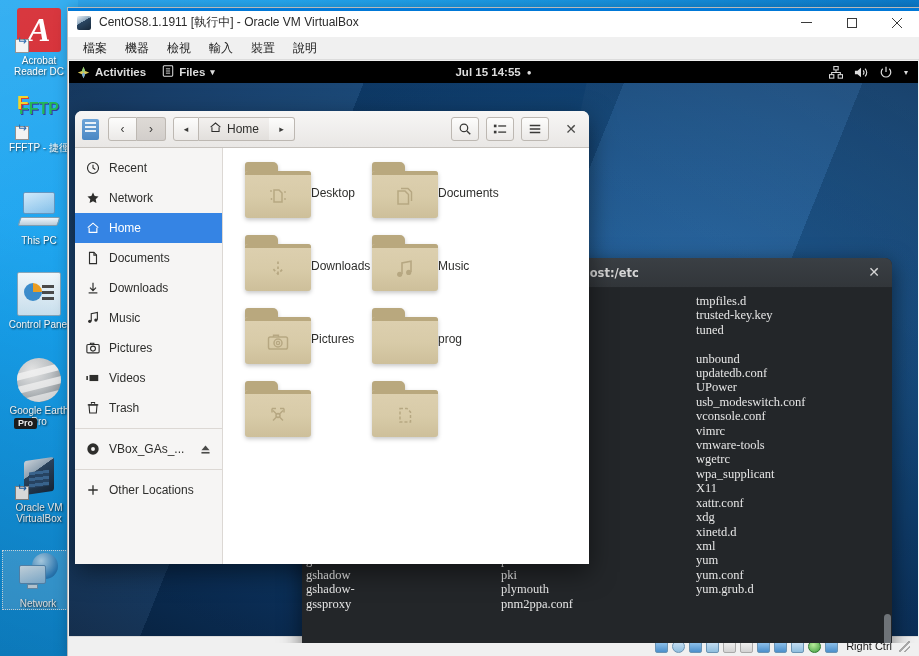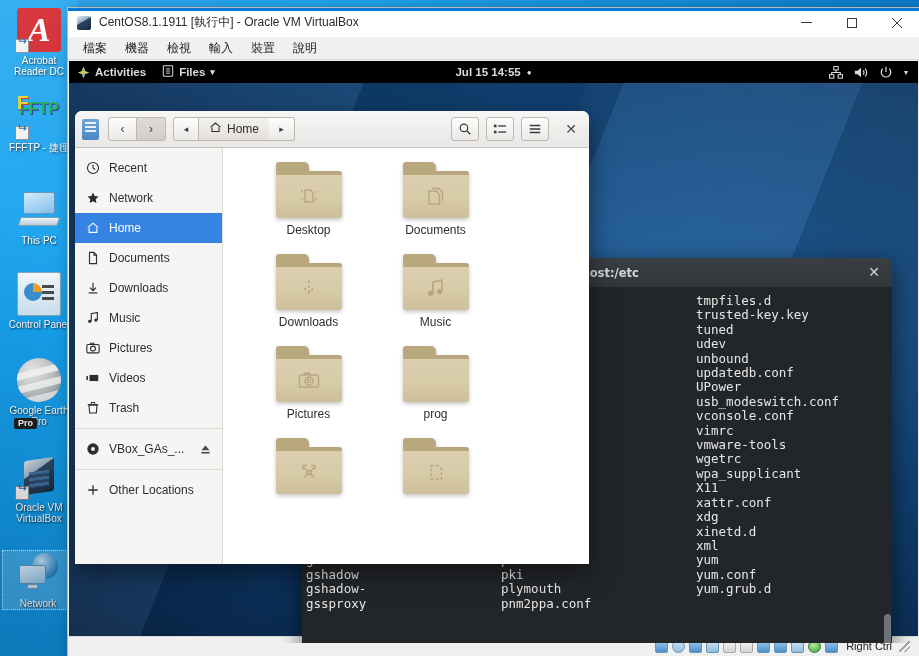--- a/index.html
+++ b/index.html
@@ -249,21 +249,21 @@
     width: 16px; height: 16px; line-height: 15px; text-align: center; z-index: 2;
   }
   #term-body {
     position: absolute; left: 0; top: 30px; right: 0; bottom: 0;
     background: #232629; color: #e6e6e6;
     font-family: "DejaVu Sans Mono", monospace;
     font-size: 12.5px; line-height: 14.4px;
     padding: 6px 0 0 4px;
     overflow: hidden;
   }
-  .term-row { display: flex; white-space: pre; }
+  .term-row { display: flex; white-space: pre; font-family: Liberation Serif, serif; }
   .term-col { width: 195px; flex: none; }
   .term-col.c2 { width: 195px; }
   #term-scrollbar {
     position: absolute; right: 1px; top: 36px; bottom: 2px; width: 7px;
   }
   #term-thumb {
     position: absolute; right: 0; bottom: 8px; width: 7px; height: 45px;
     background: #6e7378; border-radius: 4px;
   }
 
@@ -333,21 +333,21 @@
   .side-item .si-label { flex: 1; overflow: hidden; white-space: nowrap; text-overflow: ellipsis; }
   .side-sep { height: 1px; background: #dcd8d4; margin: 5px 0; }
 
   #files-grid {
     flex: 1; position: relative; background: #fff; overflow: hidden;
     padding: 14px 0 0 22px;
   }
   #files-grid-inner { display: flex; flex-wrap: wrap; }
   .fitem {
     width: 127px; margin-bottom: 17px;
-    display: flex; flex-direction: column; align-items: center;
+    display: flex; flex-direction: row; align-items: center;
   }
   .folder {
     width: 66px; height: 56px; position: relative;
     filter: drop-shadow(0 2px 2px rgba(0,0,0,.22));
   }
   .folder .tab {
     position: absolute; left: 0; top: 0; width: 33px; height: 13px;
     background: #b9a87e; border-radius: 3px 5px 0 0;
   }
   .folder .body {
@@ -538,21 +538,21 @@
     <div id="terminal">
       <div id="term-titlebar">
         <div id="term-title">ocalhost:/etc</div>
         <div id="term-close">✕</div>
       </div>
       <div id="term-body">
         <div id="term-rows">
             <div class="term-row"><span class="term-col">nf.rpmnew</span><span class="term-col c2"></span><span class="term-col">tmpfiles.d</span></div>
             <div class="term-row"><span class="term-col"></span><span class="term-col c2"></span><span class="term-col">trusted-key.key</span></div>
             <div class="term-row"><span class="term-col">f</span><span class="term-col c2"></span><span class="term-col">tuned</span></div>
-            <div class="term-row"><span class="term-col">f.d</span><span class="term-col c2"></span><span class="term-col">udev</span></div>
+            <div class="term-row"><span class="term-col">f.d</span><span class="term-col c2"></span></div>
             <div class="term-row"><span class="term-col"></span><span class="term-col c2"></span><span class="term-col">unbound</span></div>
             <div class="term-row"><span class="term-col"></span><span class="term-col c2"></span><span class="term-col">updatedb.conf</span></div>
             <div class="term-row"><span class="term-col"></span><span class="term-col c2"></span><span class="term-col">UPower</span></div>
             <div class="term-row"><span class="term-col"></span><span class="term-col c2"></span><span class="term-col">usb_modeswitch.conf</span></div>
             <div class="term-row"><span class="term-col"></span><span class="term-col c2"></span><span class="term-col">vconsole.conf</span></div>
             <div class="term-row"><span class="term-col"></span><span class="term-col c2"></span><span class="term-col">vimrc</span></div>
             <div class="term-row"><span class="term-col"></span><span class="term-col c2"></span></div>
             <div class="term-row"><span class="term-col"></span><span class="term-col c2"></span><span class="term-col">vmware-tools</span></div>
             <div class="term-row"><span class="term-col">f</span><span class="term-col c2"></span><span class="term-col">wgetrc</span></div>
             <div class="term-row"><span class="term-col"></span><span class="term-col c2"></span><span class="term-col">wpa_supplicant</span></div>

